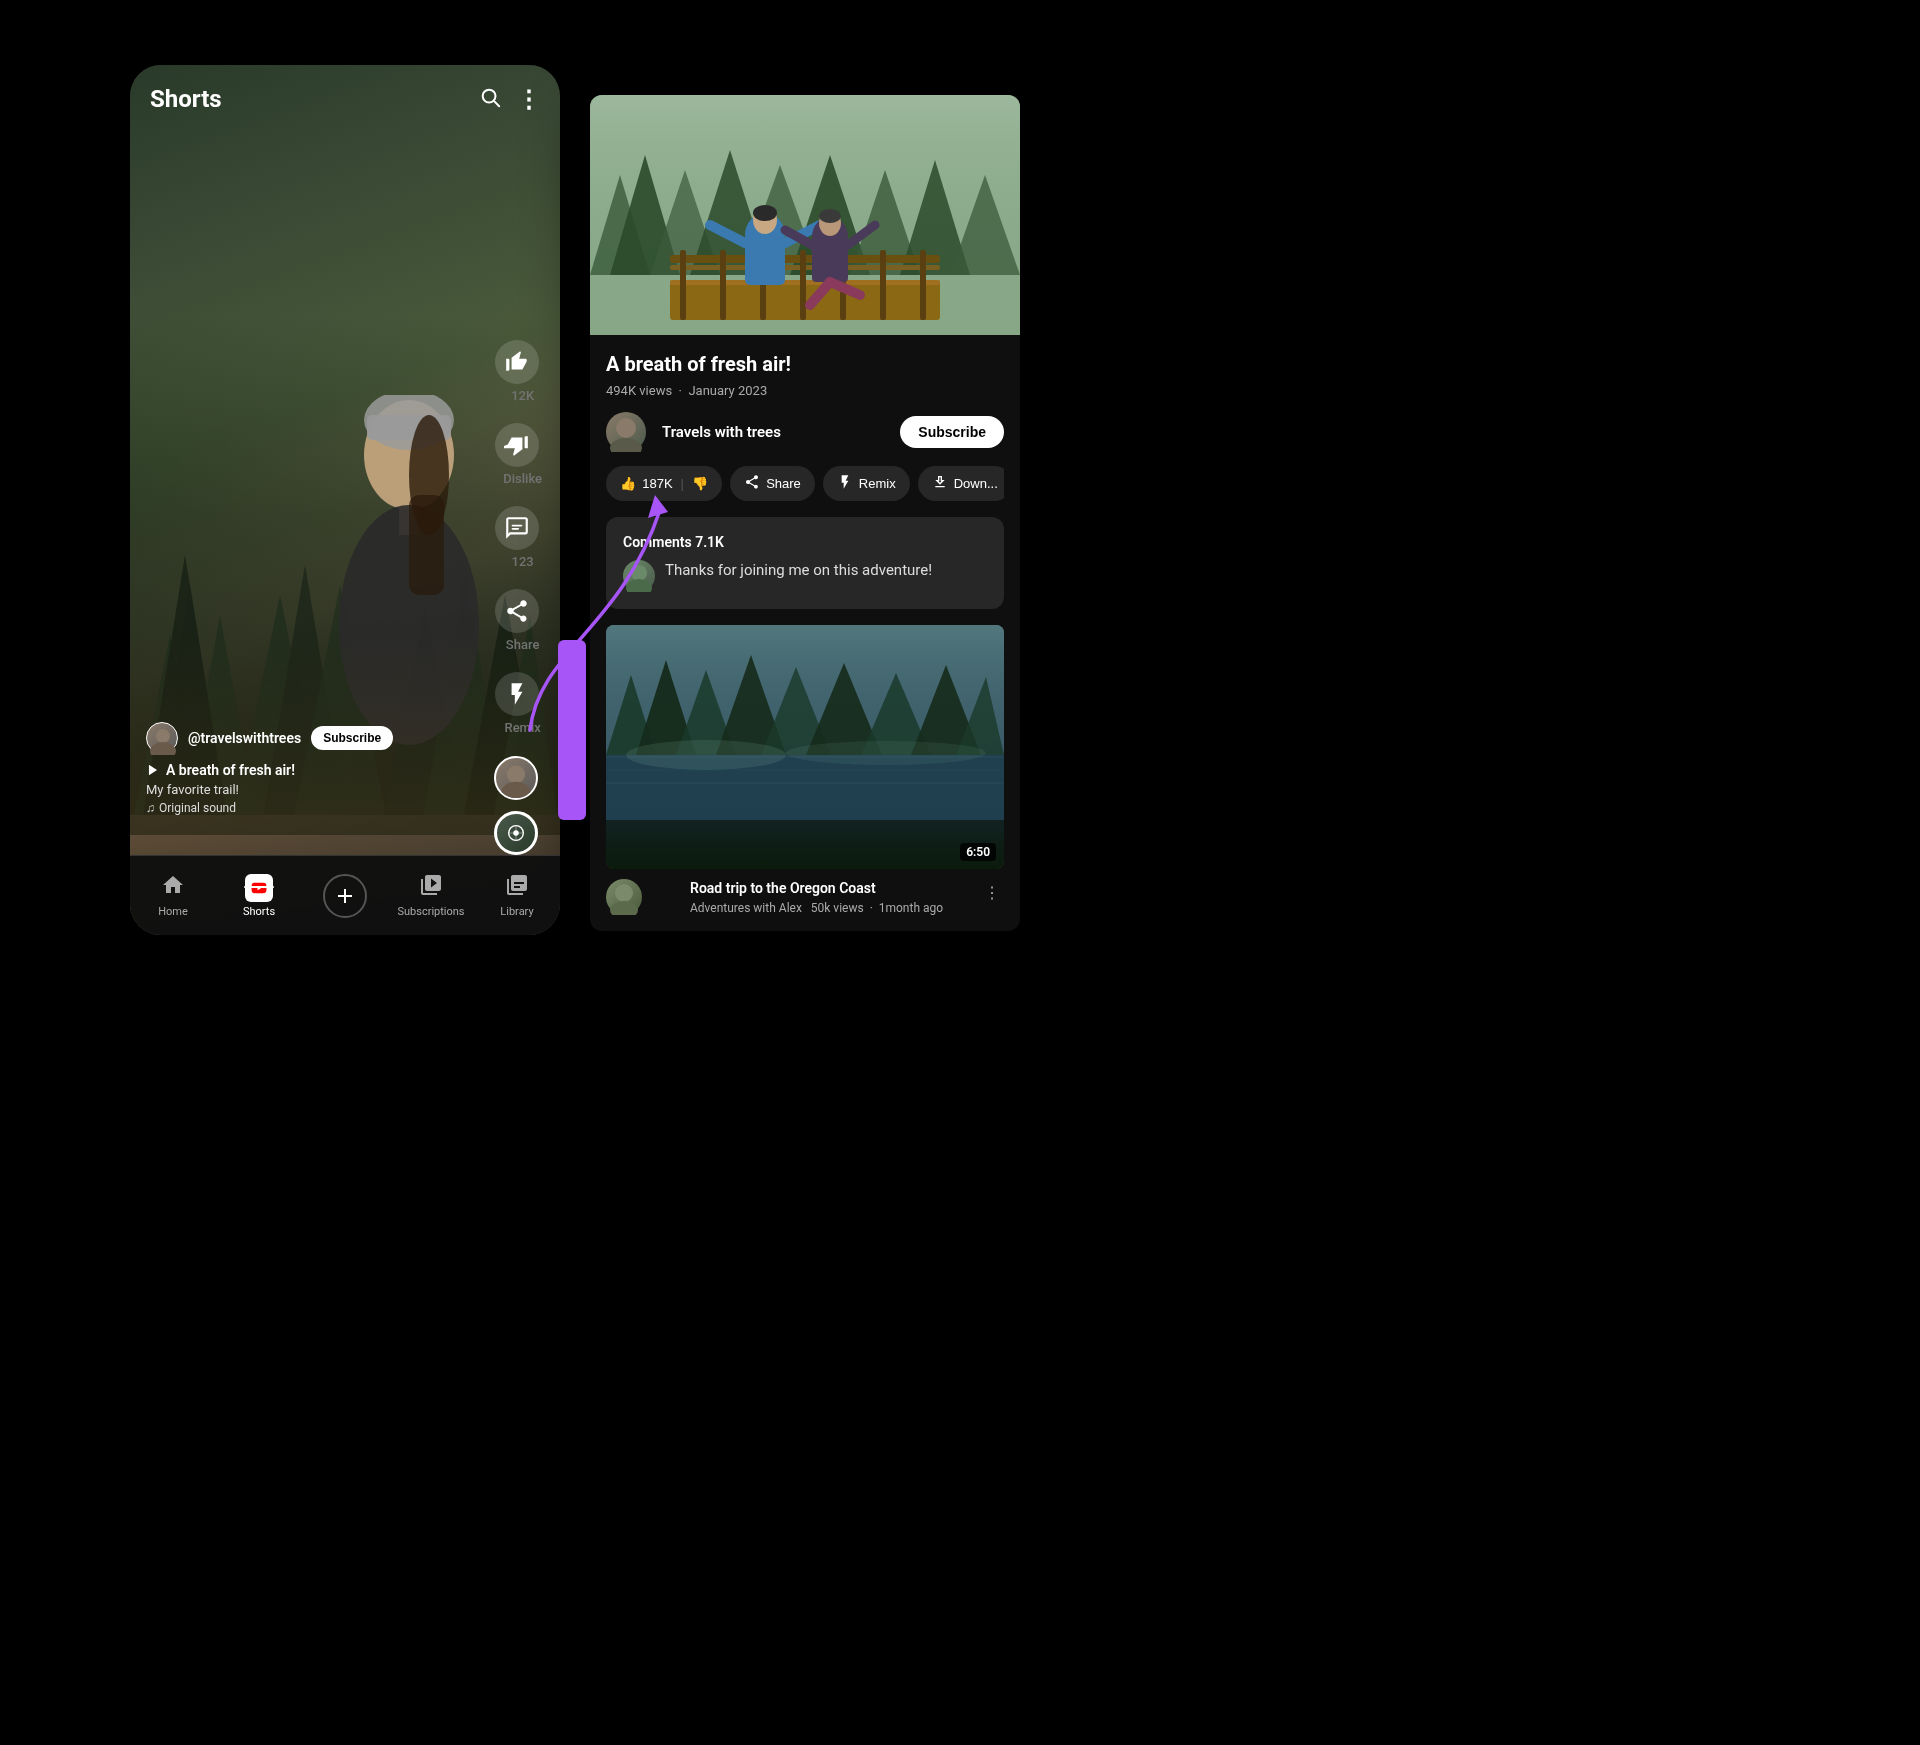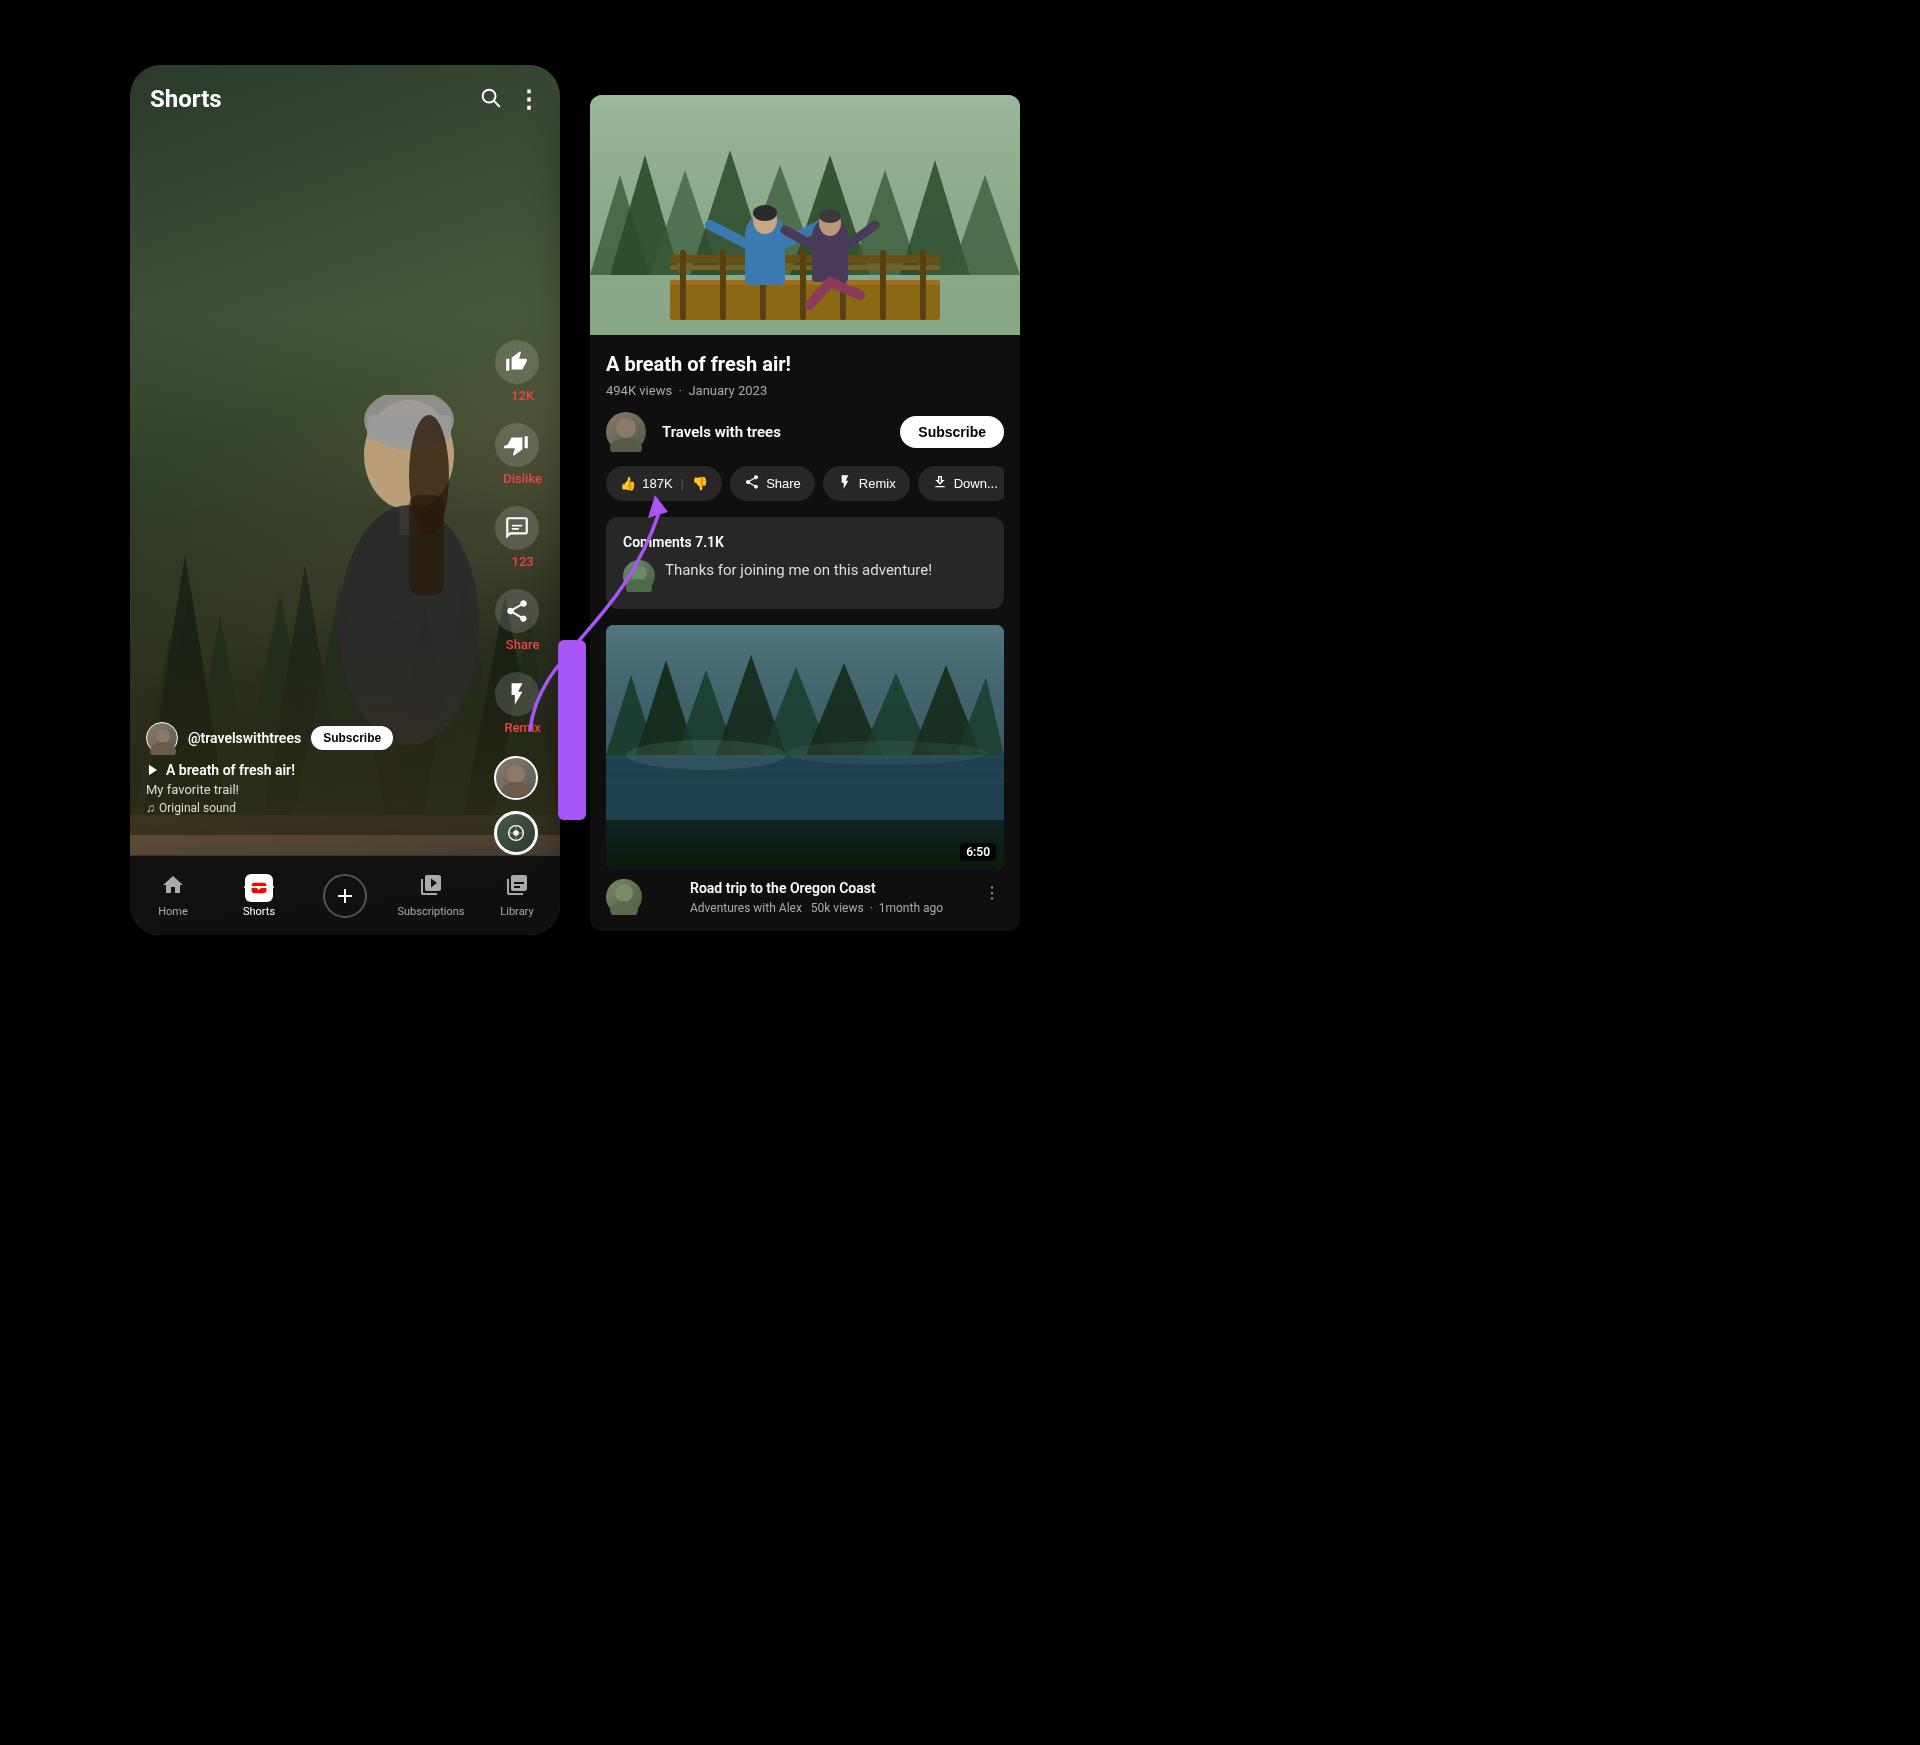--- a/index.html
+++ b/index.html
@@ -114,21 +114,21 @@
       background: rgba(255,255,255,0.15);
       border-radius: 50%;
       display: flex;
       align-items: center;
       justify-content: center;
       font-size: 22px;
       color: #fff;
     }
 
     .action-label {
-      color: #ef4444;
+      color: #737373;
       font-size: 13px;
       font-weight: 500;
       margin-left: 12px;
     }
 
     
     .phone-avatar-thumb {
       position: absolute;
       right: 22px;
       bottom: 135px;

